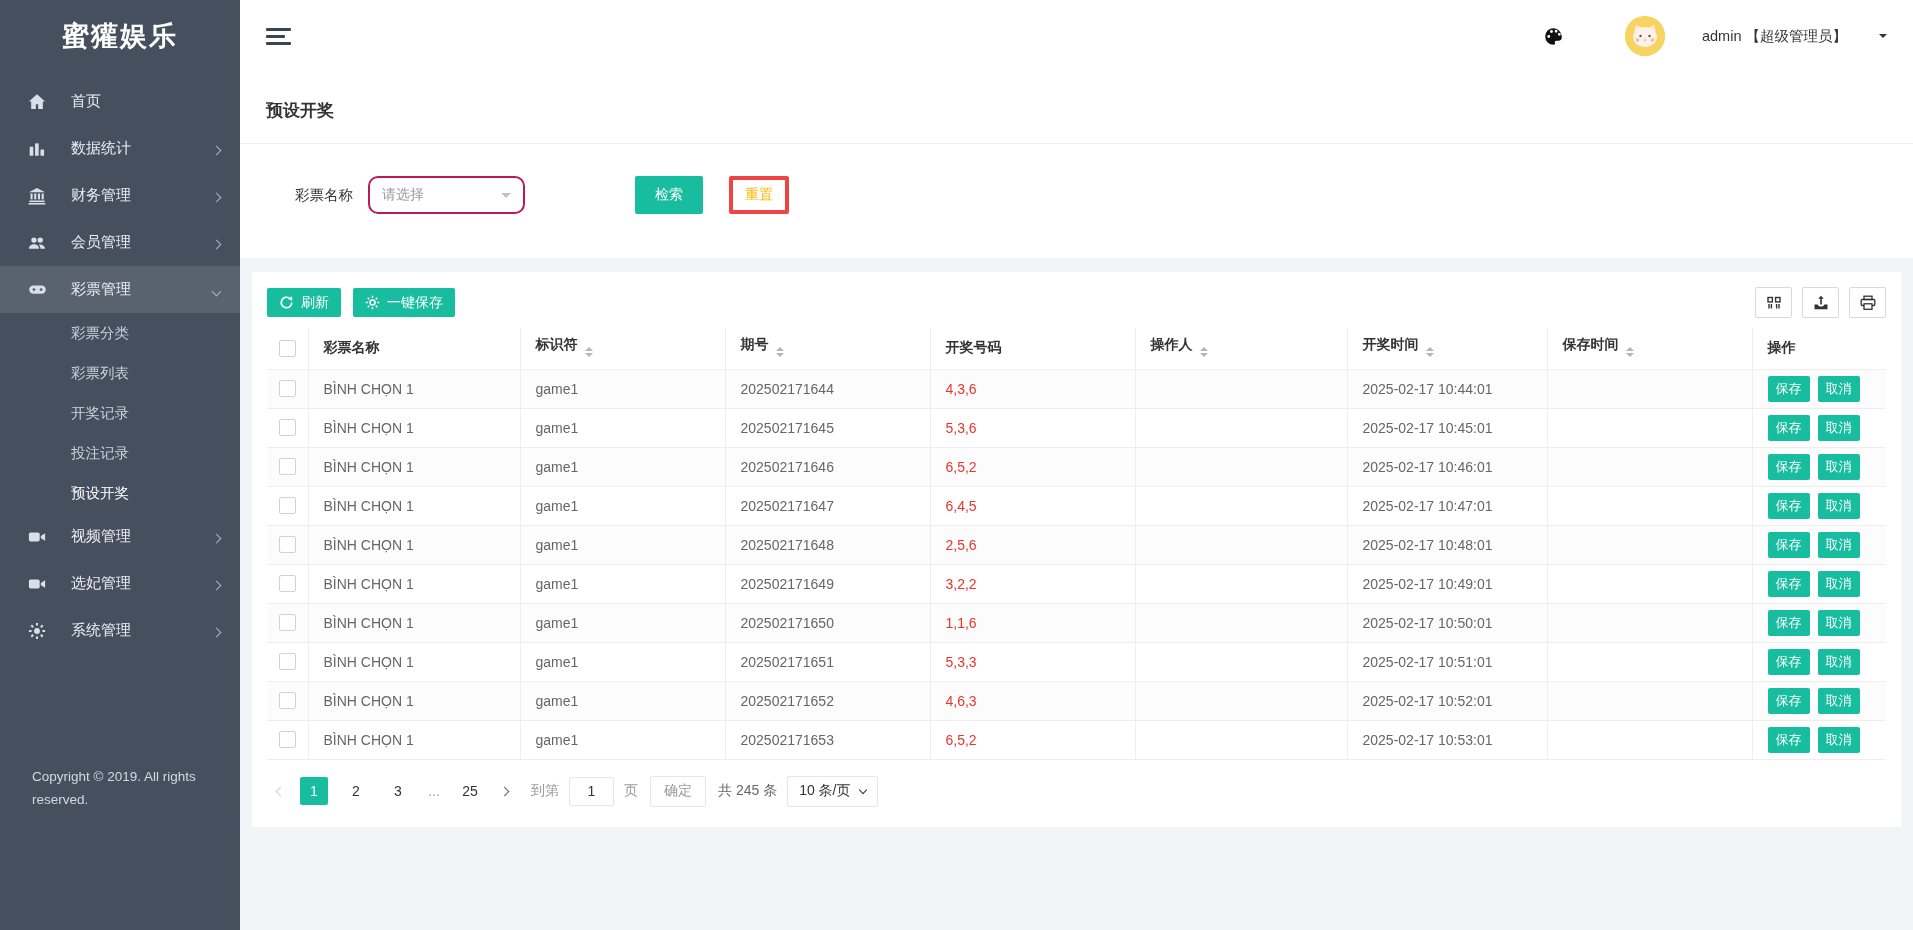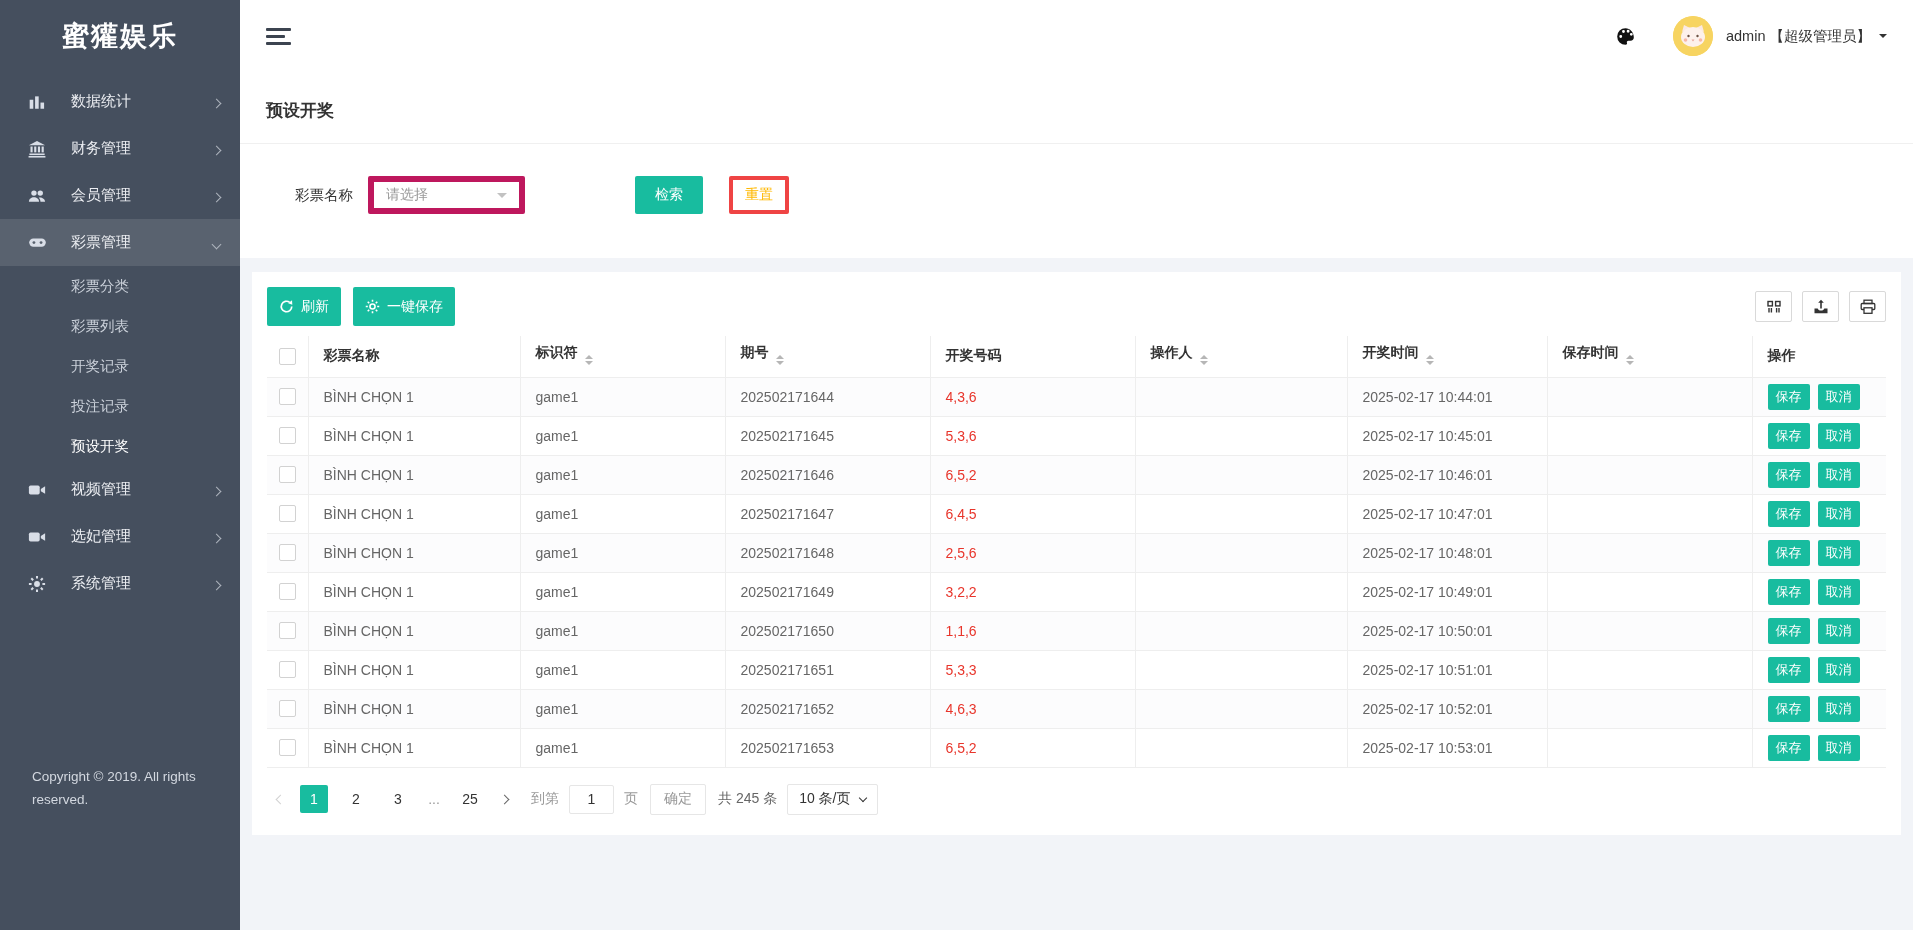--- a/index.html
+++ b/index.html
@@ -33,47 +33,47 @@
   
   .main { flex:1; min-width:0; display:flex; flex-direction:column; background:#f2f4f8; }
 
   .topbar { height:72px; background:#fff; display:flex; align-items:center;
             padding:0 26px; flex-shrink:0; }
   .hamburger { width:25px; cursor:pointer; }
   .hamburger span { display:block; height:3px; background:#3c4450; margin-bottom:4px; border-radius:1px; }
   .hamburger span:nth-child(1){ width:25px; }
   .hamburger span:nth-child(2){ width:19px; }
   .hamburger span:nth-child(3){ width:25px; margin-bottom:0; }
-  .topbar-right { margin-left:auto; display:flex; align-items:center; }
+  .topbar-right { margin-left:auto; display:flex; align-items:center;gap:24px; }
   .palette-btn { color:#111; margin-right:38px; cursor:pointer; display:flex; }
   .avatar { width:40px; height:40px; border-radius:50%; background:#f7d461; overflow:hidden;
             display:flex; align-items:center; justify-content:center; cursor:pointer; }
   .user-name { margin-left:13px; font-size:14.5px; color:#333; cursor:pointer; }
   .user-caret { margin-left:8px; width:0; height:0; border:4.5px solid transparent;
                 border-top-color:#333; margin-top:4px; }
 
   .title-bar { background:#fff; padding:27px 26px 21px; font-size:17px; font-weight:bold;
                color:#333; border-bottom:1px solid #f0f0f0; }
 
   .filter-bar { background:#fff; padding:32px 0 44px; display:flex; align-items:center; }
   .filter-label { width:128px; text-align:right; padding-right:15px; font-size:14.5px; color:#333; }
-  .select-box { width:157px; height:38px; border:6px solid #be185d; border-radius:2px;
+  .select-box { width:157px; height:38px; border:2px solid #be185d; border-radius:10px;
                 background:#fff; display:flex; align-items:center; padding:0 12px;
                 font-size:14px; color:#9a9a9a; cursor:pointer; }
   .select-caret { margin-left:auto; width:0; height:0; border:5px solid transparent;
                   border-top-color:#c2c2c2; margin-top:5px; }
   .btn { border:none; border-radius:2px; cursor:pointer; font-family:inherit; }
   .btn-search { margin-left:110px; width:68px; height:38px; background:#18bc9f; color:#fff; font-size:14px; }
   .btn-reset  { margin-left:26px; width:60px; height:38px; background:#fff; color:#ffb800;
                 border:4px solid #ef4444; font-size:14px; }
 
   
   .card { margin:14px 12px 0; background:#fff; padding:15px 15px 20px; }
   .card-toolbar { display:flex; align-items:center; margin-bottom:10px; }
-  .btn-teal { display:inline-flex; align-items:center; gap:7px; height:39px; padding:0 12px;
+  .btn-teal { display:inline-flex; align-items:center; gap:7px; height:29px; padding:0 12px;
               background:#18bc9f; color:#fff; font-size:14px; border-radius:2px; }
   .btn-teal + .btn-teal { margin-left:12px; }
   .btn-teal svg { flex-shrink:0; }
   .tool-icons { margin-left:auto; display:flex; }
   .tool-icon { width:37px; height:31px; border:1px solid #d9d9d9; border-radius:2px; background:#fff;
                display:flex; align-items:center; justify-content:center; margin-left:10px;
                color:#333; cursor:pointer; }
 
   table { width:100%; border-collapse:collapse; table-layout:fixed; }
   th, td { border-bottom:1px solid #eeeeee; border-right:1px solid #eeeeee;
@@ -114,20 +114,28 @@
 </style>
 </head>
 <body>
 
 <div class="app">
 
   <aside class="sidebar">
     <div class="logo">蜜獾娱乐</div>
     <nav class="nav">
 
+      <div class="nav-item">
+        <span class="nico">
+          <svg width="18" height="18" viewBox="0 0 16 16">
+              <path fill="currentColor" d="M8 1.2 0.8 7.6h2v6.6h4.2V9.9h2v4.3h4.2V7.6h2L8 1.2z"></path>
+            </svg>
+        </span>
+        <span>首页</span>
+      </div>
 
       <div class="nav-item">
         <span class="nico">
           <svg width="18" height="18" viewBox="0 0 16 16">
               <g fill="currentColor">
                 <rect x="1.5" y="6" width="3.2" height="8"></rect>
                 <rect x="6.3" y="3" width="3.2" height="11"></rect>
                 <rect x="11.1" y="8.5" width="3.2" height="5.5"></rect>
               </g>
             </svg>

